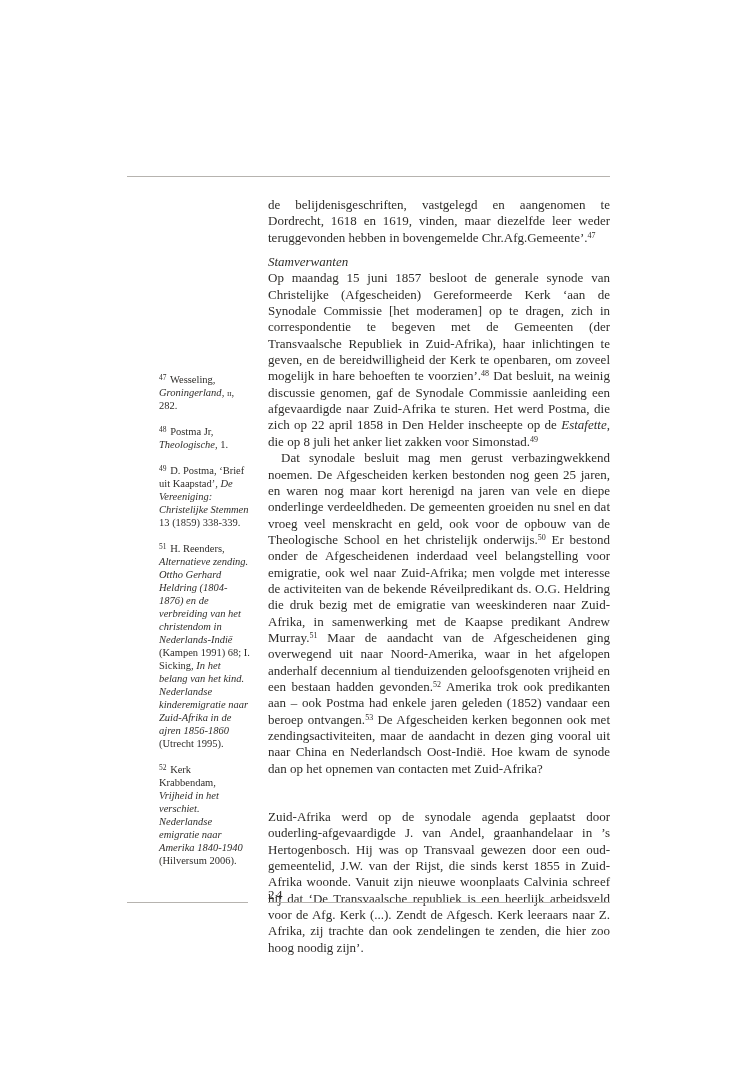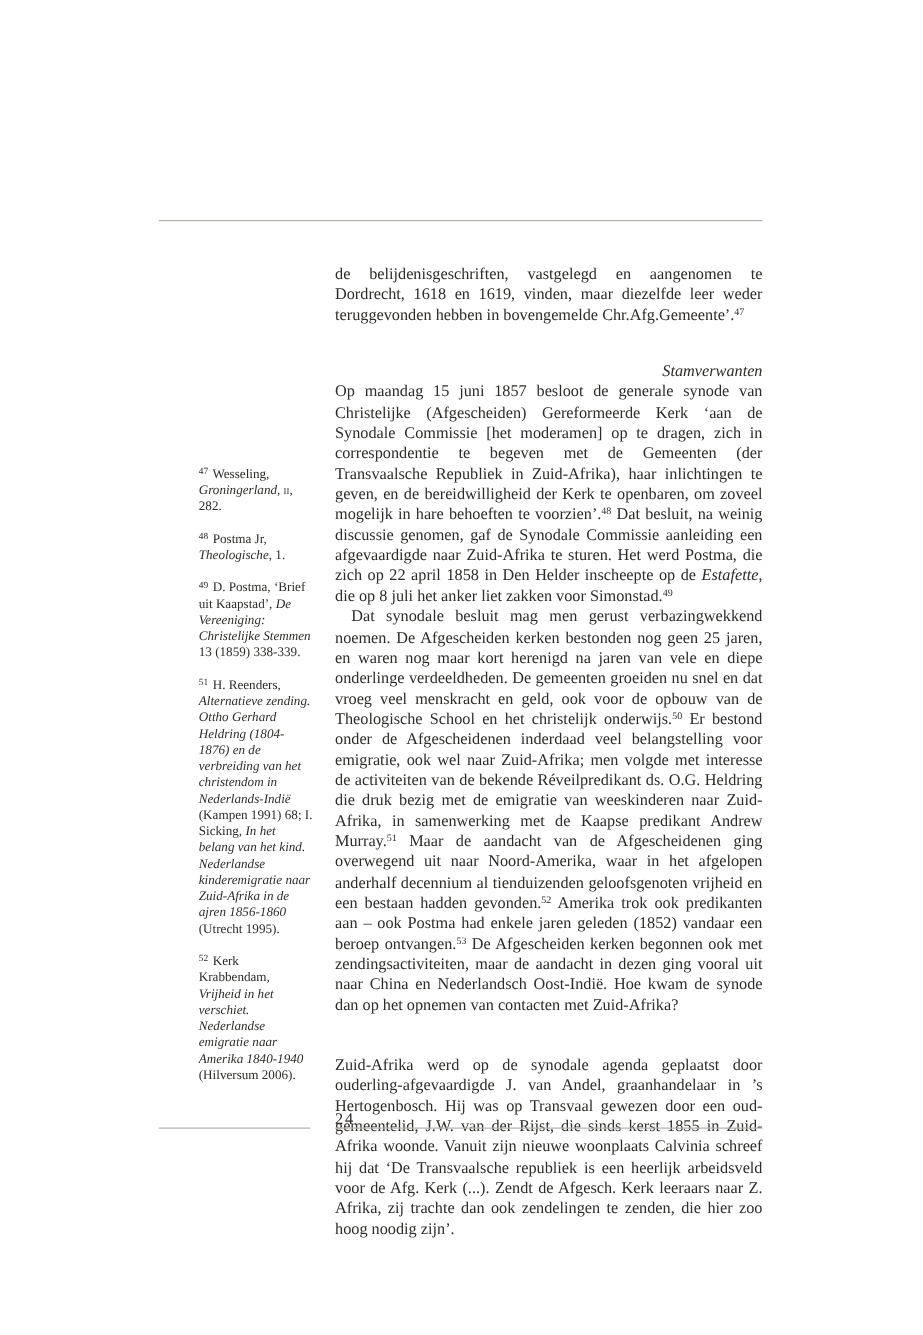--- a/index.html
+++ b/index.html
@@ -9,27 +9,27 @@
     font-family: "Liberation Serif", "DejaVu Serif", serif;
     color: #2e2c29;
   }
   .page { position: absolute; inset: 0; background: #ffffff; }
   .rule { position: absolute; height: 1px; background: #b6b3af; }
   .rule-top { left: 127px; top: 176px; width: 483px; }
   .rule-bottom-left { left: 127px; top: 902px; width: 121px; }
   .rule-bottom-right { left: 268px; top: 902px; width: 342px; }
 
   .maincol {
-    position: absolute; left: 268px; top: 211px; width: 342px;
+    position: absolute; left: 268px; top: 197px; width: 342px;
     font-size: 13px; line-height: 16.35px;
   }
   .maincol p { text-align: justify; hyphens: auto; -webkit-hyphens: auto; }
   .section-heading {
     font-size: 13px; font-weight: normal; font-style: italic;
-    margin-top: 29px; line-height: 16.35px; text-align: right;
+    margin-top: 8px; line-height: 16.35px;
   }
   .indent { text-indent: 13px; }
   .block-sep { margin-top: 32px; }
 
   sup { font-size: 8px; line-height: 0; vertical-align: baseline; position: relative; top: -4px; }
 
   .sidenotes {
     position: absolute; left: 127px; top: 373px; width: 123px;
     font-size: 10.5px; line-height: 13px;
   }

